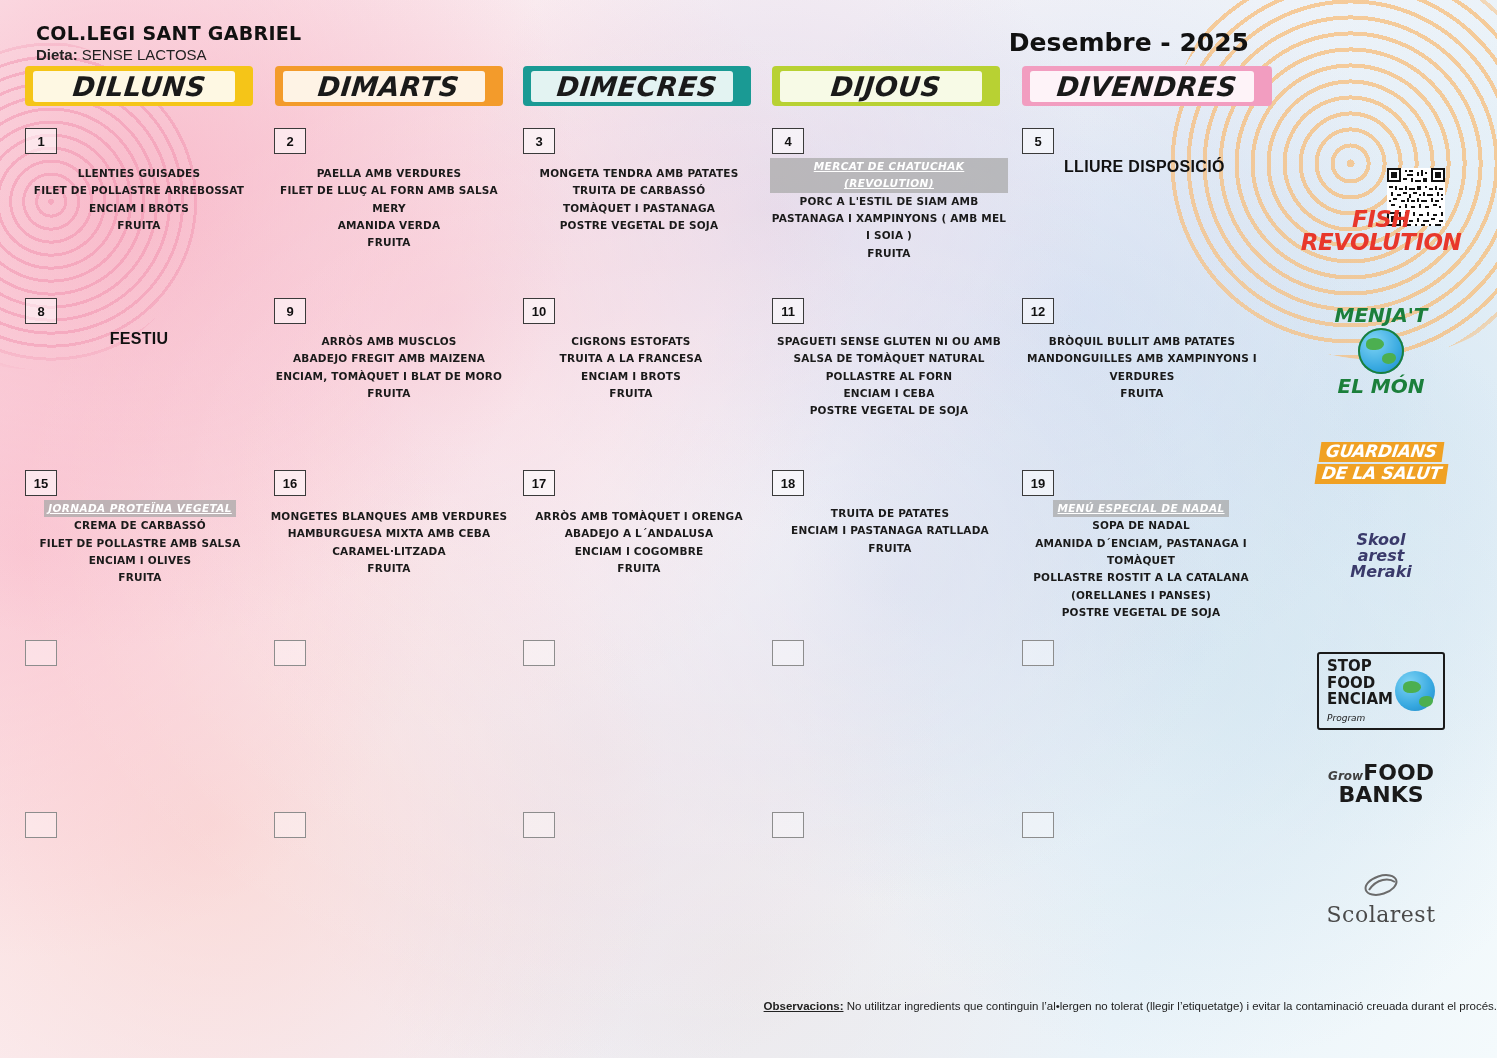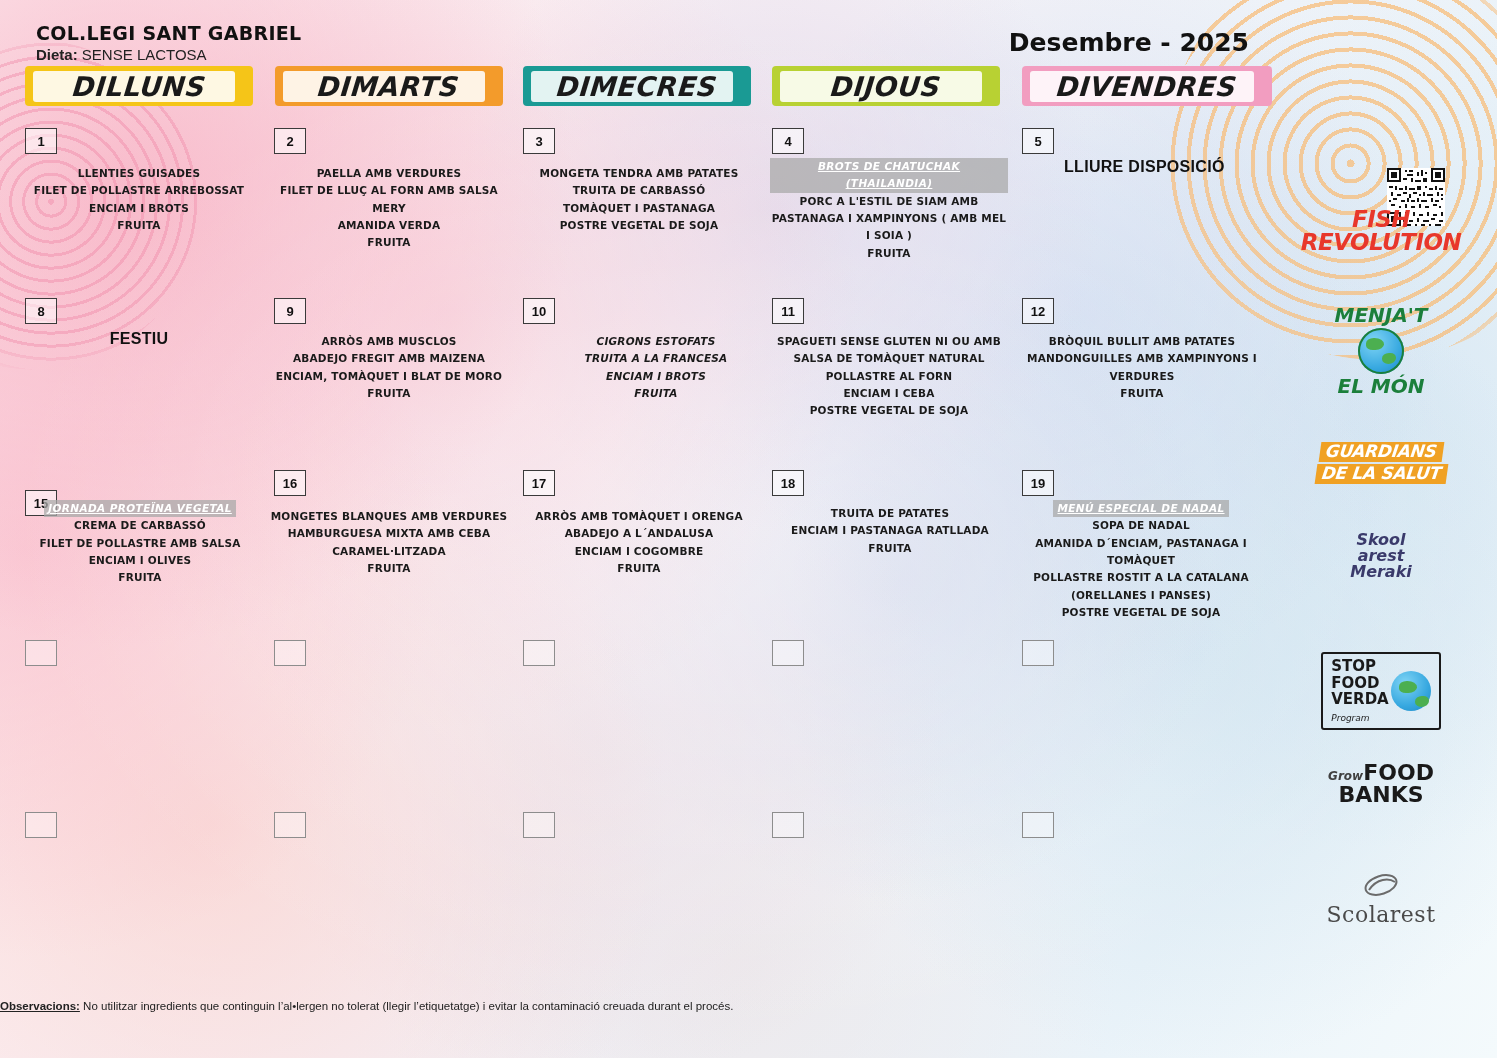--- a/index.html
+++ b/index.html
@@ -188,22 +188,22 @@
   }
   .growfood .grow { color:#404040; font-size:12px; font-style:italic; }
 
   .scolarest {
     font-family:"DejaVu Serif", serif;
     font-size:22px; color:#4a4a4a; letter-spacing:.5px;
   }
 
   
   #footer {
-    position:absolute; left:0; right:0; bottom:46px;
-    text-align:left; font-size:11.5px; color:#222;
+    position:absolute; left:9px; right:0; bottom:46px;
+    text-align:right; font-size:11.5px; color:#222;
   }
   #footer .obs-label { font-weight:bold; text-decoration:underline; }
 </style>
 </head>
 <body>
 
 <div id="bg"></div>
 <div id="fp-left"></div>
 <div id="fp-right"></div>
 <div id="bg-soft"></div>
@@ -262,41 +262,41 @@
 <div class="daynum" style="left:523px;top:128px;">3</div>
 <div class="menu" style="left:520px;top:165px;width:238px;">
   <span class="line">MONGETA TENDRA AMB PATATES</span>
   <span class="line">TRUITA DE CARBASSÓ</span>
   <span class="line">TOMÀQUET I PASTANAGA</span>
   <span class="line">POSTRE VEGETAL DE SOJA</span>
 </div>
 
 <div class="daynum" style="left:772px;top:128px;">4</div>
 <div class="menu" style="left:770px;top:158px;width:238px;">
-  <span class="line"><span class="special">BROTS DE CHATUCHAK (THAILANDIA)</span></span>
+  <span class="line"><span class="special">MERCAT DE CHATUCHAK (REVOLUTION)</span></span>
   <span class="line">PORC A L'ESTIL DE SIAM AMB PASTANAGA I XAMPINYONS ( AMB MEL I SOIA )</span>
   <span class="line">FRUITA</span>
 </div>
 
 <div class="daynum" style="left:1022px;top:128px;">5</div>
 <div class="big" style="position:absolute;left:1022px;top:158px;width:250px;text-align:left;padding-left:42px;">LLIURE DISPOSICIÓ</div>
 
 <div class="daynum" style="left:25px;top:298px;">8</div>
 <div class="big" style="position:absolute;left:25px;top:330px;width:228px;text-align:center;">FESTIU</div>
 
 <div class="daynum" style="left:274px;top:298px;">9</div>
 <div class="menu" style="left:268px;top:333px;width:242px;">
   <span class="line">ARRÒS AMB MUSCLOS</span>
   <span class="line">ABADEJO FREGIT AMB MAIZENA</span>
   <span class="line">ENCIAM, TOMÀQUET I BLAT DE MORO</span>
   <span class="line">FRUITA</span>
 </div>
 
 <div class="daynum" style="left:523px;top:298px;">10</div>
-<div class="menu" style="left:537px;top:333px;width:238px;font-style:italic;">
+<div class="menu" style="left:512px;top:333px;width:238px;">
   <span class="line">CIGRONS ESTOFATS</span>
   <span class="line">TRUITA A LA FRANCESA</span>
   <span class="line">ENCIAM I BROTS</span>
   <span class="line">FRUITA</span>
 </div>
 
 <div class="daynum" style="left:772px;top:298px;">11</div>
 <div class="menu" style="left:765px;top:333px;width:248px;">
   <span class="line">SPAGUETI SENSE GLUTEN NI OU AMB SALSA DE TOMÀQUET NATURAL</span>
   <span class="line">POLLASTRE AL FORN</span>
@@ -304,21 +304,21 @@
   <span class="line">POSTRE VEGETAL DE SOJA</span>
 </div>
 
 <div class="daynum" style="left:1022px;top:298px;">12</div>
 <div class="menu" style="left:1018px;top:333px;width:248px;">
   <span class="line">BRÒQUIL BULLIT AMB PATATES</span>
   <span class="line">MANDONGUILLES AMB XAMPINYONS I VERDURES</span>
   <span class="line">FRUITA</span>
 </div>
 
-<div class="daynum" style="left:25px;top:490px;">15</div>
+<div class="daynum" style="left:25px;top:470px;">15</div>
 <div class="menu" style="left:20px;top:500px;width:240px;">
   <span class="line"><span class="special">JORNADA PROTEÏNA VEGETAL</span></span>
   <span class="line">CREMA DE CARBASSÓ</span>
   <span class="line">FILET DE POLLASTRE AMB SALSA</span>
   <span class="line">ENCIAM I OLIVES</span>
   <span class="line">FRUITA</span>
 </div>
 
 <div class="daynum" style="left:274px;top:470px;">16</div>
 <div class="menu" style="left:266px;top:508px;width:246px;">
@@ -473,21 +473,21 @@
     <div class="skool s1">Skool</div>
     <div class="skool s2">arest</div>
     <div class="skool s3">Meraki</div>
   </div>
 
   <div class="logo" style="top:492px;">
     <div style="display:inline-flex;align-items:center;gap:2px;border:2px solid #1a1a1a;padding:4px 8px;border-radius:3px;">
       <span class="stopfw">
         <span>STOP</span><br>
         <span>FOOD</span><br>
-        <span>VERDA</span><br>
+        <span>ENCIAM</span><br>
         <span class="prog">Program</span>
       </span>
       <span class="globe" style="width:40px;height:40px;box-shadow:none;"></span>
     </div>
   </div>
 
   <div class="logo" style="top:602px;">
     <div class="growfood">
       <span class="grow">Grow</span><span>FOOD</span>
     </div>

